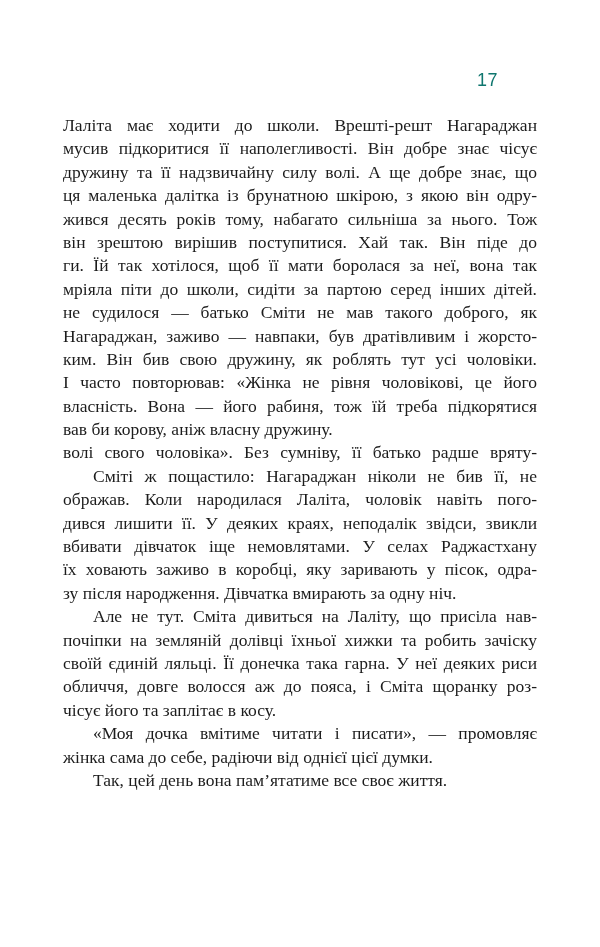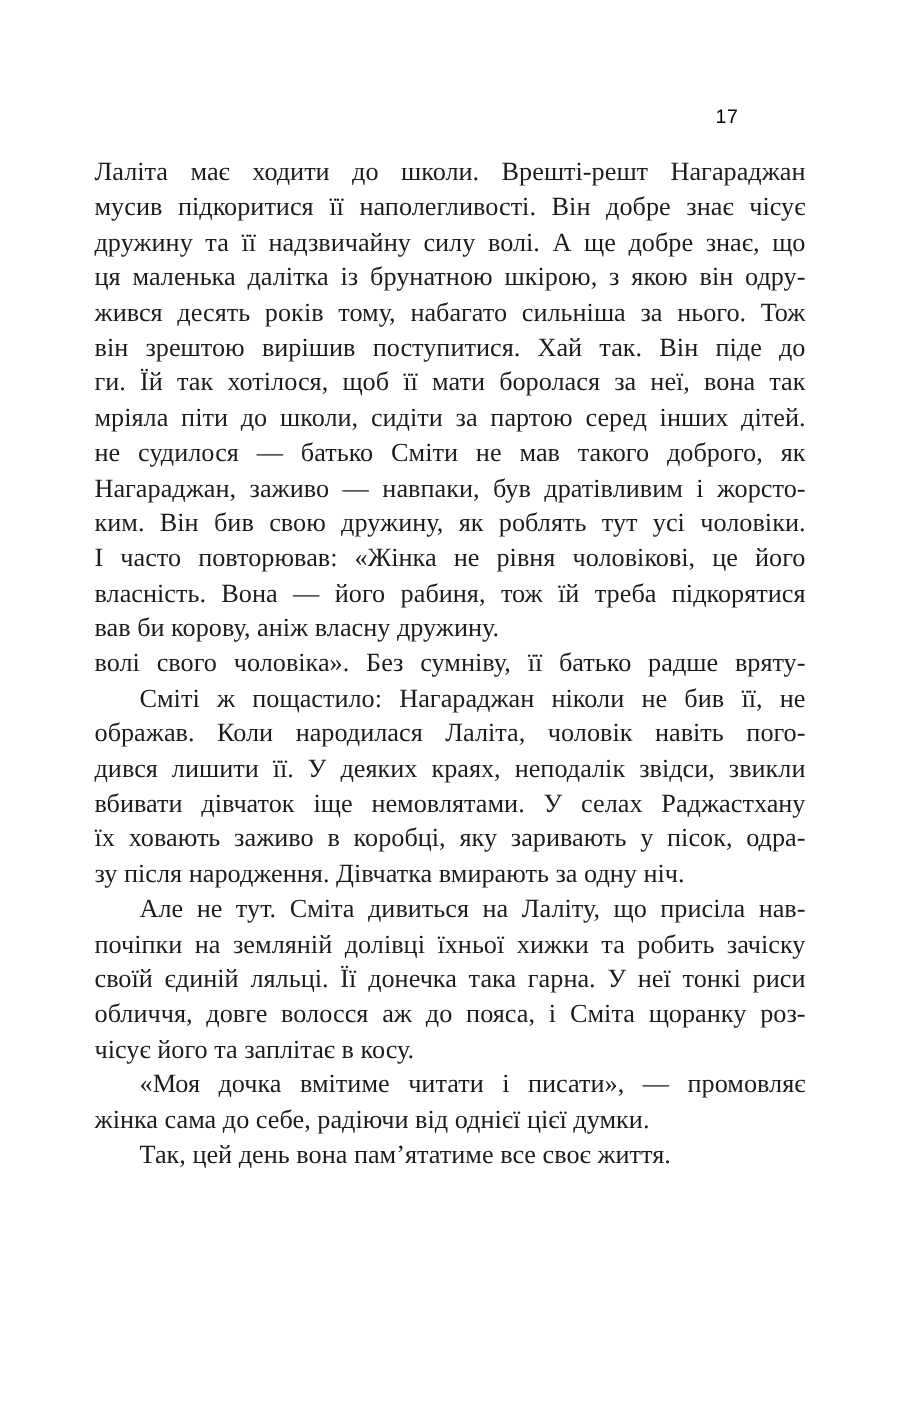--- a/index.html
+++ b/index.html
@@ -14,28 +14,28 @@
     background: #ffffff;
     overflow: hidden;
     font-family: "Liberation Serif", "DejaVu Serif", serif;
     color: #1c1c1c;
   }
   .folio {
     position: absolute;
     top: 70px;
     left: 477px;
     font-family: "Liberation Sans", "DejaVu Sans", sans-serif;
-    font-size: 13px;
+    font-size: 18px;
     letter-spacing: 0.5px;
-    color: #000000;
+    color: #0f766e;
   }
   .text-block {
     position: absolute;
     left: 63px;
-    top: 103px;
+    top: 114px;
     width: 474px;
   }
   .para {
     margin: 0;
     padding: 0;
   }
   .line {
     height: 23.4px;
     line-height: 23.4px;
     font-size: 17.5px;
@@ -79,21 +79,21 @@
         <div class="line indent">Сміті ж пощастило: Нагараджан ніколи не бив її, не</div>
         <div class="line">ображав. Коли народилася Лаліта, чоловік навіть пого-</div>
         <div class="line">дився лишити її. У деяких краях, неподалік звідси, звикли</div>
         <div class="line">вбивати дівчаток іще немовлятами. У селах Раджастхану</div>
         <div class="line">їх ховають заживо в коробці, яку заривають у пісок, одра-</div>
         <div class="line last">зу після народження. Дівчатка вмирають за одну ніч.</div>
       </div>
       <div class="para">
         <div class="line indent">Але не тут. Сміта дивиться на Лаліту, що присіла нав-</div>
         <div class="line">почіпки на земляній долівці їхньої хижки та робить зачіску</div>
-        <div class="line">своїй єдиній ляльці. Її донечка така гарна. У неї тонкі риси</div>
+        <div class="line">своїй єдиній ляльці. Її донечка така гарна. У неї деяких риси</div>
         <div class="line">обличчя, довге волосся аж до пояса, і Сміта щоранку роз-</div>
         <div class="line last">чісує його та заплітає в косу.</div>
       </div>
       <div class="para">
         <div class="line indent">«Моя дочка вмітиме читати і писати», — промовляє</div>
         <div class="line last">жінка сама до себе, радіючи від однієї цієї думки.</div>
       </div>
       <div class="para">
         <div class="line last indent">Так, цей день вона пам’ятатиме все своє життя.</div>
       </div>

